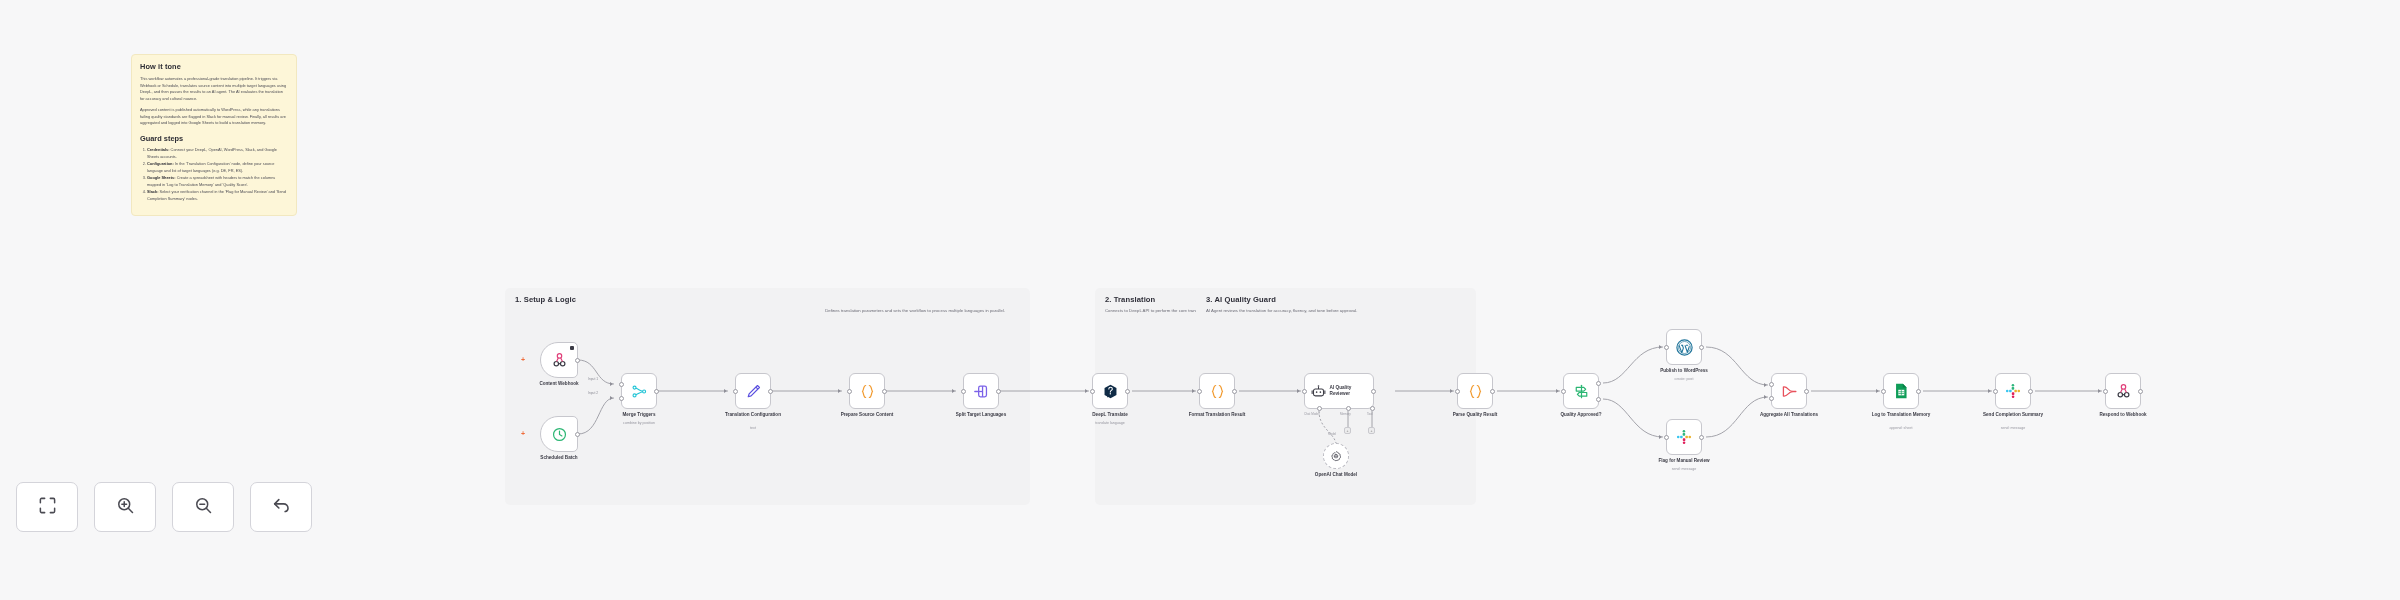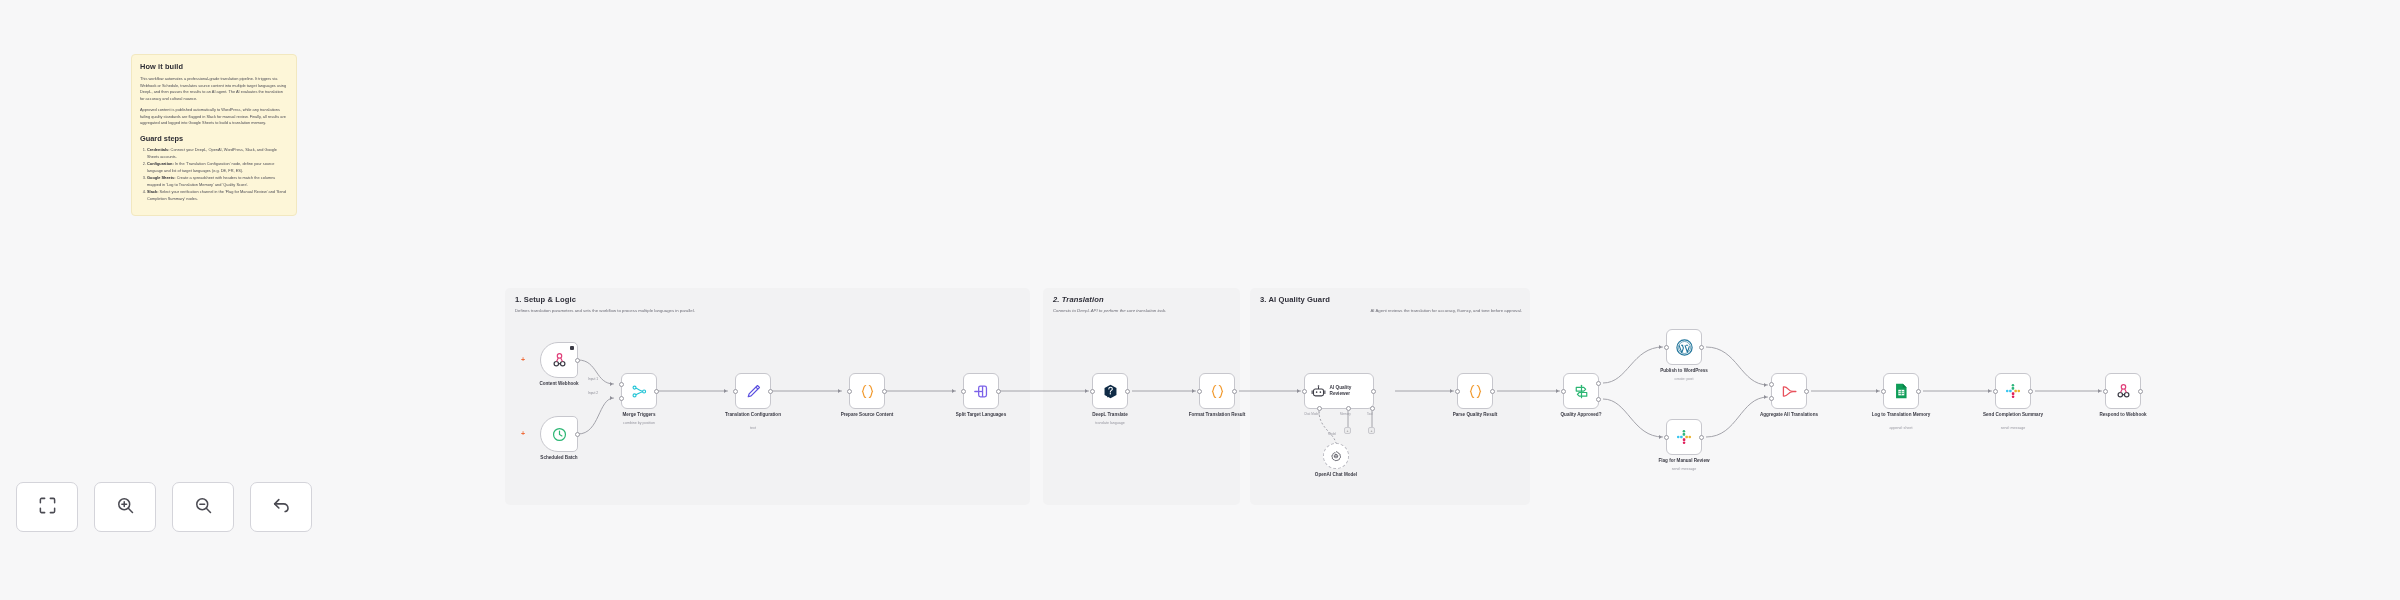--- a/index.html
+++ b/index.html
@@ -135,43 +135,43 @@
     display: flex; align-items: center; justify-content: center;
     cursor: pointer;
   }
 </style>
 </head>
 <body>
 
 <div id="canvas">
 
   <div class="sticky">
-    <h3>How it build</h3>
+    <h3>How it tone</h3>
     <p>This workflow automates a professional-grade translation pipeline. It triggers via Webhook or Schedule, translates source content into multiple target languages using DeepL, and then passes the results to an AI agent. The AI evaluates the translation for accuracy and cultural nuance.</p>
     <p>Approved content is published automatically to WordPress, while any translations failing quality standards are flagged in Slack for manual review. Finally, all results are aggregated and logged into Google Sheets to build a translation memory.</p>
     <h4>Guard steps</h4>
     <ol>
       <li><b>Credentials:</b> <span>Connect your DeepL, OpenAI, WordPress, Slack, and Google Sheets accounts.</span></li>
       <li><b>Configuration:</b> <span>In the 'Translation Configuration' node, define your source language and list of target languages (e.g. DE, FR, ES).</span></li>
       <li><b>Google Sheets:</b> <span>Create a spreadsheet with headers to match the columns mapped in 'Log to Translation Memory' and 'Quality Score'.</span></li>
       <li><b>Slack:</b> <span>Select your verification channel in the 'Flag for Manual Review' and 'Send Completion Summary' nodes.</span></li>
     </ol>
   </div>
 
-  <div class="section" style="left:505px; width:525px; height:217px;">
+  <div class="section" style="left:505px; width:525px; height:217px;text-align:right;">
     <div class="sec-title">1. Setup &amp; Logic</div>
     <div class="sec-sub" style="width:490px;">Defines translation parameters and sets the workflow to process multiple languages in parallel.</div>
   </div>
 
-  <div class="section" style="left:1043px; width:197px; height:217px;font-style:italic;">
+  <div class="section" style="left:1095px; width:197px; height:217px;">
     <div class="sec-title">2. Translation</div>
     <div class="sec-sub" style="width:120px;">Connects to DeepL API to perform the core translation task.</div>
   </div>
 
-  <div class="section" style="left:1250px; width:280px; height:217px;text-align:right;">
+  <div class="section" style="left:1196px; width:280px; height:217px;">
     <div class="sec-title">3. AI Quality Guard</div>
     <div class="sec-sub" style="width:262px;">AI Agent reviews the translation for accuracy, fluency, and tone before approval.</div>
   </div>
 
 
   <svg class="links" width="2400" height="600">
     <g fill="none" stroke="#9a9aa2" stroke-width="0.9">
 
       <path d="M 578,360 C 598,360 595,384 614,384"></path>
 

